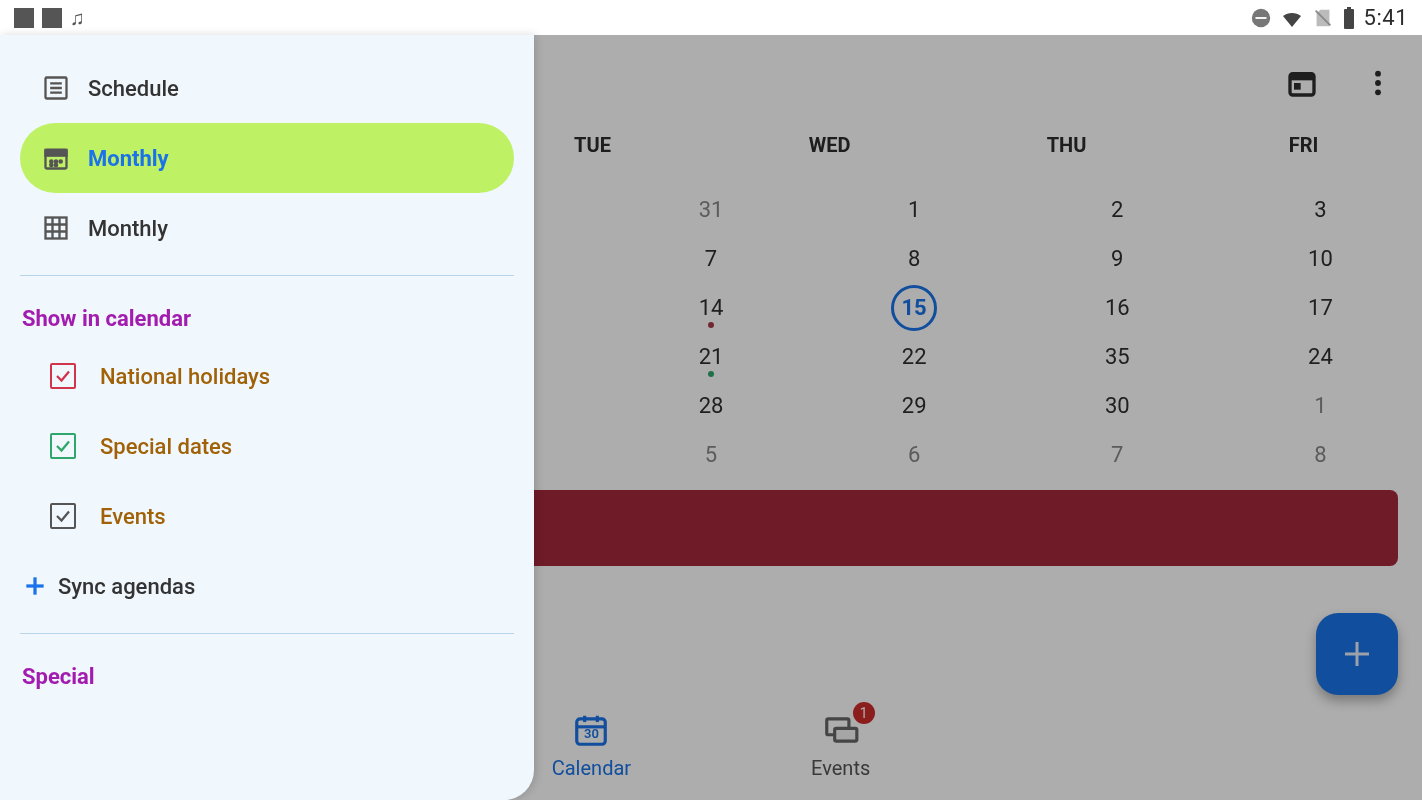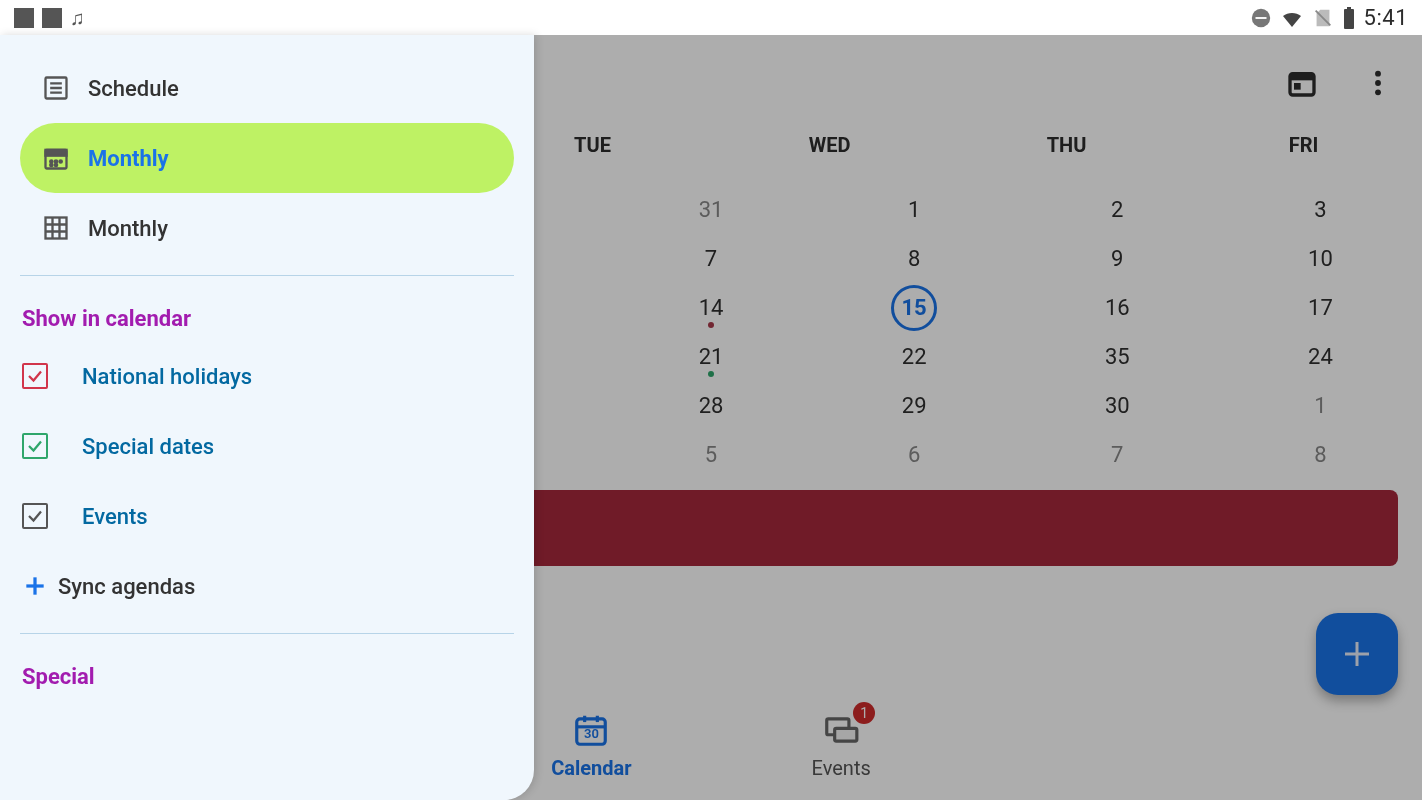--- a/index.html
+++ b/index.html
@@ -66,21 +66,21 @@
     background: #1a73e8; border-radius: 22px; display: flex; align-items: center; justify-content: center;
     box-shadow: 0 6px 12px rgba(0,0,0,0.3);
   }
   .fab svg { stroke: #e7eefb; }
 
   .bottom-nav {
     position: absolute; bottom: 0; left: 0; right: 0; height: 110px;
     display: flex; align-items: center; justify-content: center; gap: 180px;
   }
   .bottom-item { display: flex; flex-direction: column; align-items: center; gap: 6px; }
-  .bottom-item.active .label { color: #1a73e8; font-weight: 700; }
+  .bottom-item.active .label { color: #1a73e8; font-weight: 400; }
   .bottom-item .label { font-size: 20px; color: #555; }
   .badge {
     position: absolute; top: -8px; right: -14px; background: #cf2b2b; color: #fff;
     border-radius: 50%; width: 22px; height: 22px; font-size: 14px; display: flex; align-items: center; justify-content: center;
   }
   .nav-icon-wrap { position: relative; width: 40px; height: 40px; display: flex; align-items: center; justify-content: center; }
 
   
   .drawer {
     position: absolute; top: 35px; left: 0; width: 534px; bottom: 0;
@@ -96,22 +96,22 @@
   }
   .view-item.active { background: #bef264; color: #1a73e8; font-weight: 700; }
   .view-item .vicon { width: 28px; height: 28px; display: flex; align-items: center; justify-content: center; color: #555; }
   .view-item.active .vicon { color: #555; }
 
   .divider { height: 1px; background: #b7d4e8; margin: 12px 20px 18px 20px; }
 
   .section-title { font-size: 22px; font-weight: 700; color: #a21caf; padding: 12px 22px 10px 22px; }
 
   .check-row {
-    display: flex; align-items: center; gap: 34px; height: 70px; padding: 0 22px;
-    font-size: 22px; color: #0369a1; font-weight: 500;
+    display: flex; align-items: center; gap: 24px; height: 70px; padding: 0 22px;
+    font-size: 22px; color: #a16207; font-weight: 500; margin-left: 28px;
   }
   .check-box {
     width: 26px; height: 26px; border: 2.5px solid #555; border-radius: 2px;
     display: flex; align-items: center; justify-content: center;
   }
   .check-box.red { border-color: #d1354b; color: #d1354b; }
   .check-box.green { border-color: #2fa66b; color: #2fa66b; }
   .check-box.grey { border-color: #555; color: #555; }
   .check-box svg { width: 18px; height: 18px; }
 

